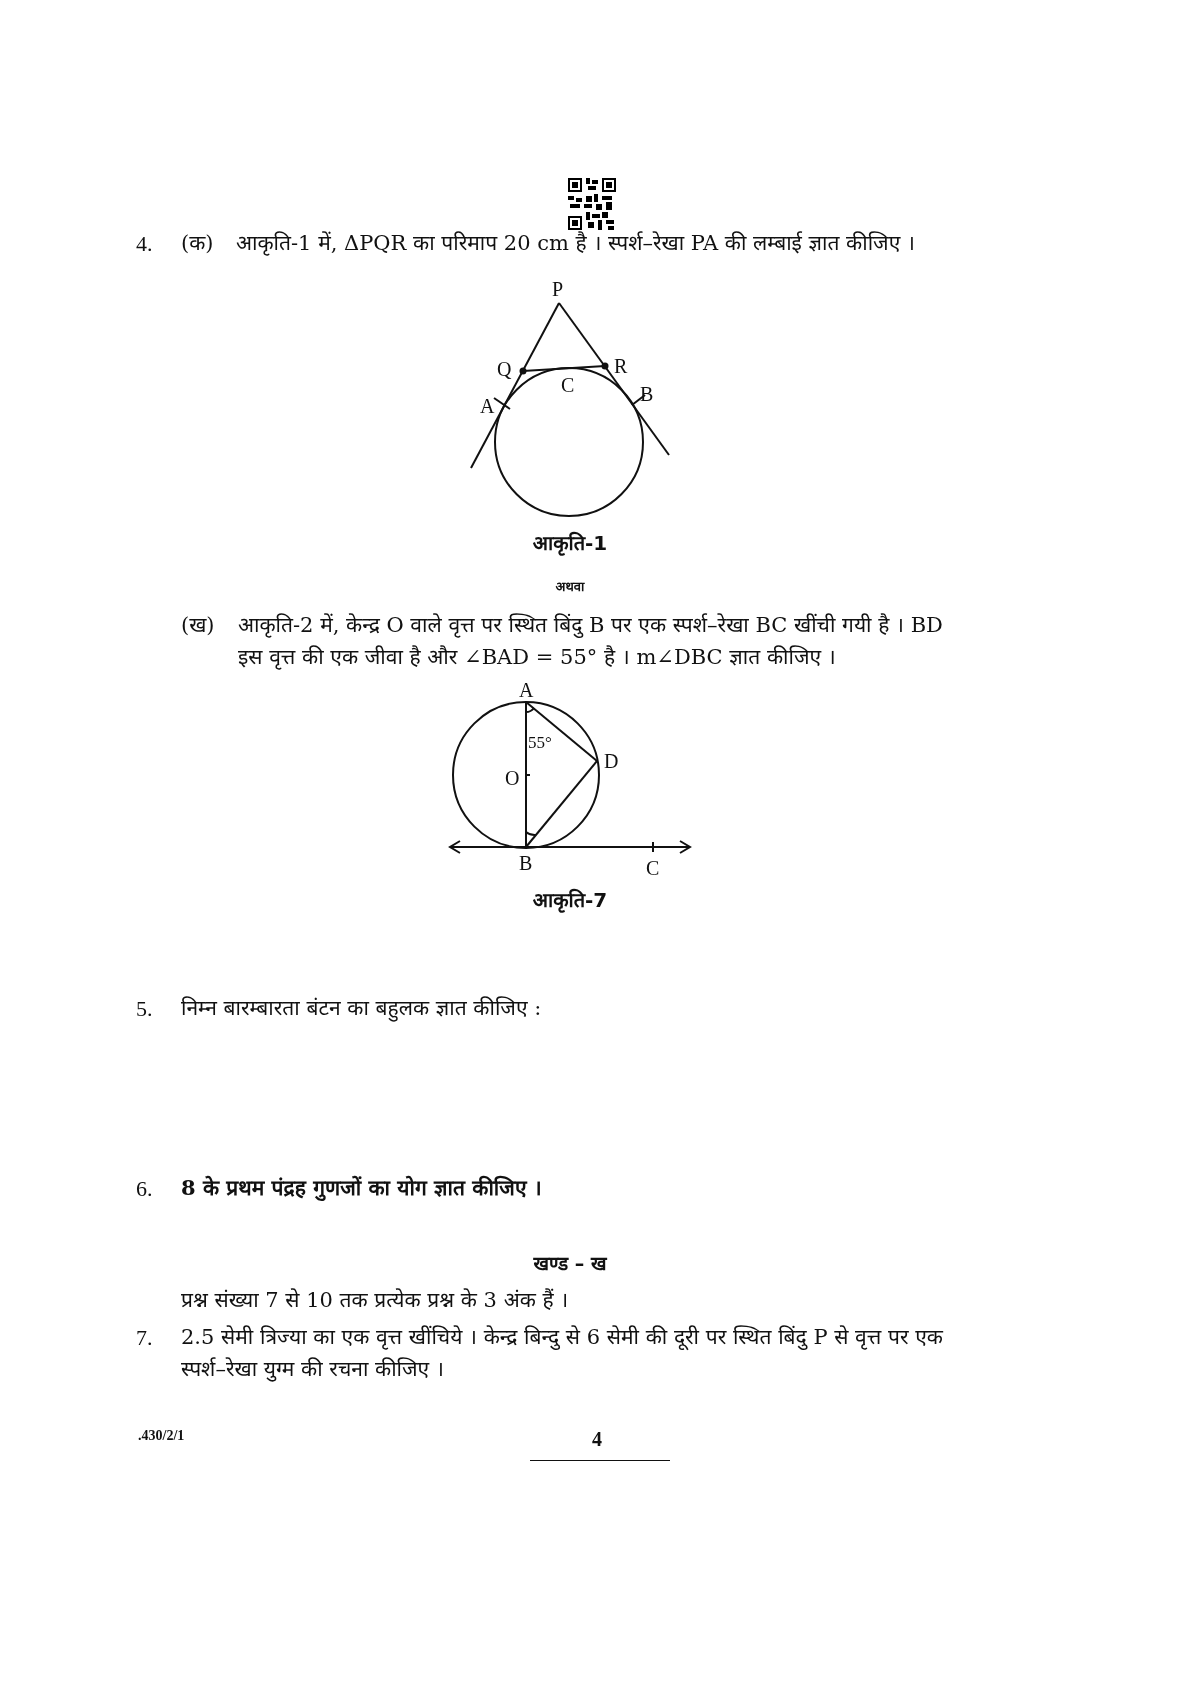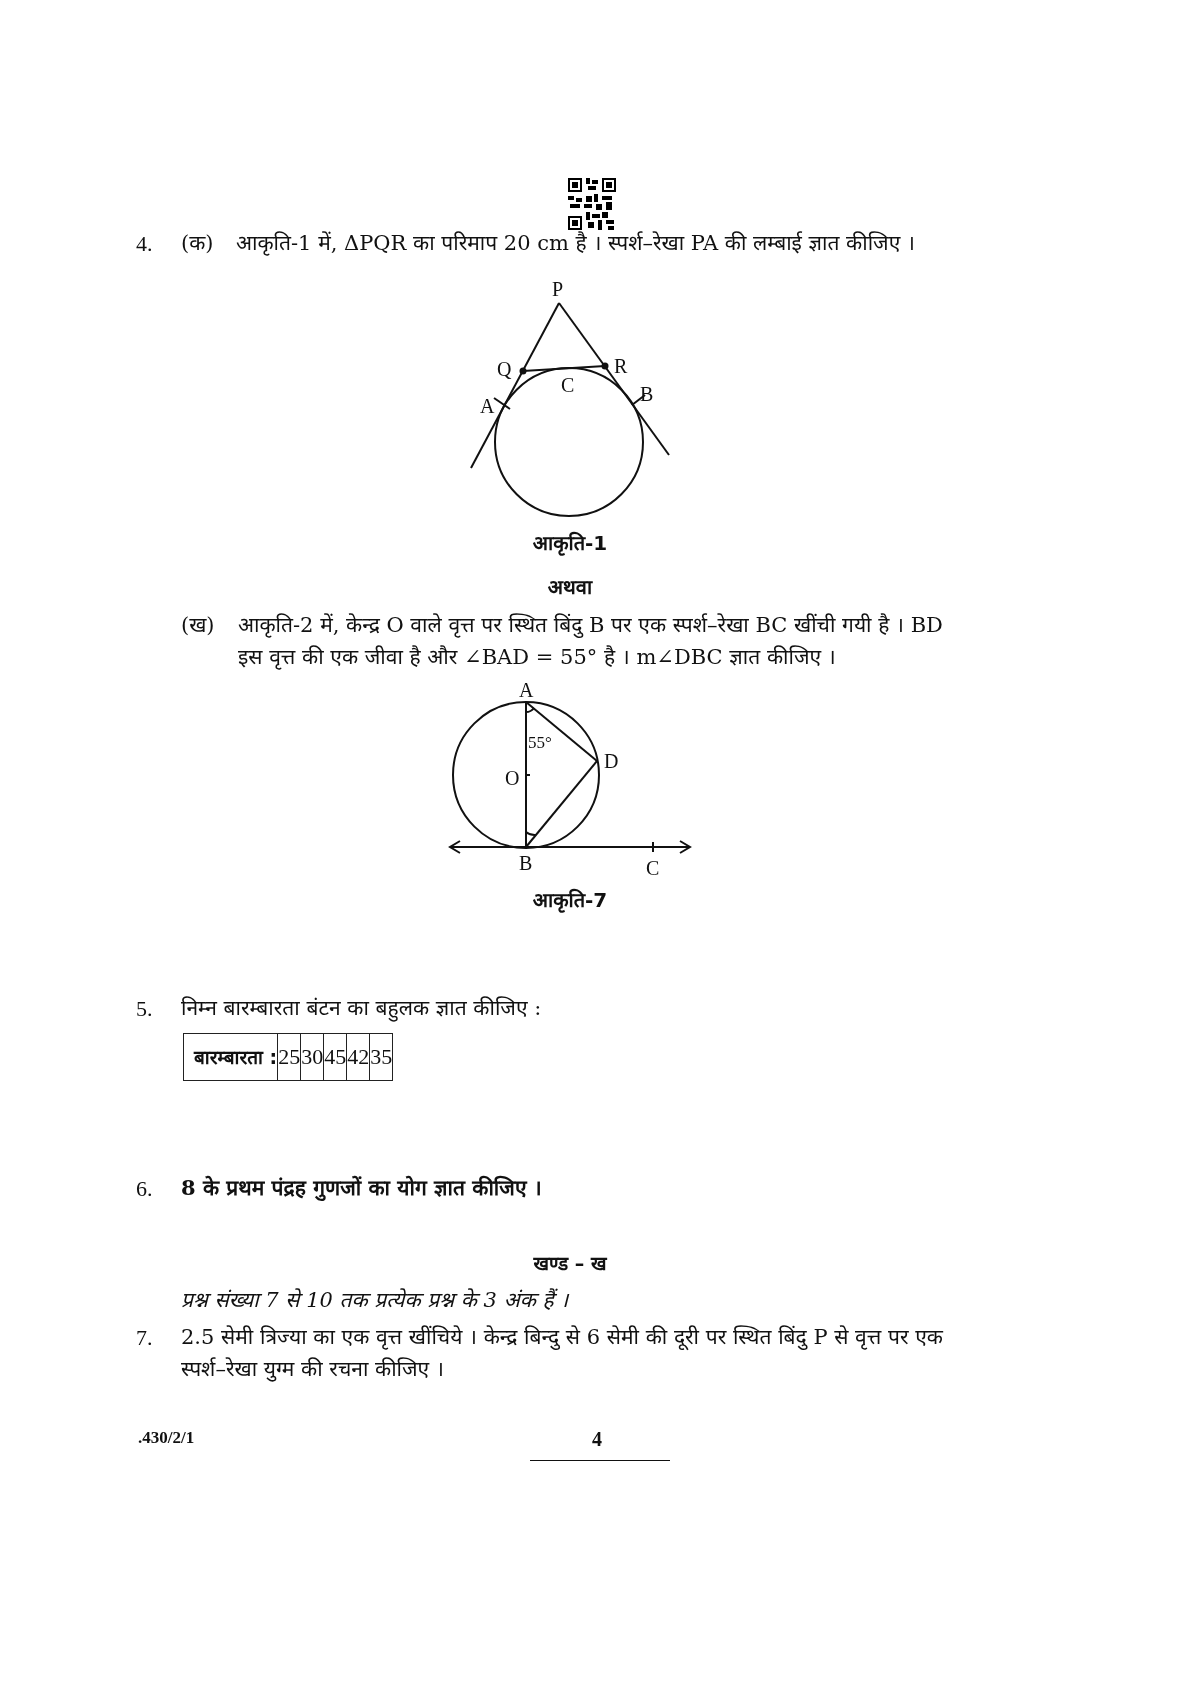--- a/index.html
+++ b/index.html
@@ -19,21 +19,21 @@
   table.freq {
     position: absolute; left: 183px; top: 1033px; border-collapse: collapse;
     font-size: 21px;
   }
   table.freq td {
     border: 1.5px solid #222; height: 46px; text-align: center;
     font-family: "Liberation Serif", serif; font-size: 22px; padding: 0;
   }
   table.freq td.hdr { text-align: left; padding-left: 10px; font-weight: bold;
     font-family: "DejaVu Sans", sans-serif; font-size: 19px; }
-  .footer-code { font-family: "Liberation Serif", serif; font-weight: bold; font-size: 17px; }
+  .footer-code { font-family: "Liberation Serif", serif; font-weight: bold; font-size: 14px; }
   .page-num { font-family: "Liberation Serif", serif; font-weight: bold; font-size: 20px; }
   .page-rule { position: absolute; left: 530px; top: 1460px; width: 140px; height: 0; border-top: 1.5px solid #111; }
 </style>
 </head>
 <body>
 
 <svg class="qr" viewBox="0 0 24 26" width="48" height="52">
   <rect x="0" y="0" width="24" height="26" fill="#fff"></rect>
   <rect x="0" y="0" width="7" height="7" fill="#000"></rect>
     <rect x="1" y="1" width="5" height="5" fill="#fff"></rect>
@@ -107,49 +107,41 @@
   </g>
   <text class="figlabel" x="519" y="697">A</text>
   <text class="figlabel" x="528" y="748" style="font-size:17px">55°</text>
   <text class="figlabel" x="505" y="785">O</text>
   <text class="figlabel" x="604" y="768">D</text>
   <text class="figlabel" x="519" y="870">B</text>
   <text class="figlabel" x="646" y="875">C</text>
 </svg>
 
 <div class="abs txt bold center" style="left:470px; top:530px; width:200px; font-family:'DejaVu Sans',sans-serif; font-size:20px;">आकृति-1</div>
-<div class="abs txt bold center" style="left:470px; top:574px; width:200px; font-family:'DejaVu Sans',sans-serif; font-size:20px;">अथवा</div>
+<div class="abs txt bold center" style="left:470px; top:574px; width:200px; font-family:'DejaVu Sans',sans-serif; font-size:13px;">अथवा</div>
 
 <div class="abs txt" style="left:181px; top:612px;">(ख)</div>
 <div class="abs txt" style="left:238px; top:612px;">आकृति-2 में, केन्द्र O वाले वृत्त पर स्थित बिंदु B पर एक स्पर्श–रेखा BC खींची गयी है । BD</div>
 <div class="abs txt" style="left:238px; top:644px;">इस वृत्त की एक जीवा है और ∠BAD = 55° है । m∠DBC ज्ञात कीजिए ।</div>
 
 <div class="abs txt bold center" style="left:470px; top:887px; width:200px; font-family:'DejaVu Sans',sans-serif; font-size:20px;">आकृति-7</div>
 
 <div class="abs qnum" style="left:136px; top:996px;">5.</div>
 <div class="abs txt" style="left:181px; top:995px;">निम्न बारम्बारता बंटन का बहुलक ज्ञात कीजिए :</div>
 
 <table class="freq">
   <tbody>
-  <tr>
-    <td class="hdr">बारम्बारता :</td>
-    <td>25</td>
-    <td>30</td>
-    <td>45</td>
-    <td>42</td>
-    <td>35</td>
-  </tr>
 </tbody>
   </table>
 
 <div class="abs qnum" style="left:136px; top:1176px;">6.</div>
 <div class="abs txt" style="left:181px; top:1175px;font-weight:bold;">8 के प्रथम पंद्रह गुणजों का योग ज्ञात कीजिए ।</div>
 
 <div class="abs txt bold center" style="left:445px; top:1250px; width:250px; font-family:'DejaVu Sans',sans-serif; font-size:19px;text-align:center;">खण्ड – ख</div>
-<div class="abs txt" style="left:181px; top:1287px;font-style:italic;">प्रश्न संख्या 7 से 10 तक प्रत्येक प्रश्न के 3 अंक हैं ।</div>
+<div class="abs txt" style="left:181px; top:1287px;">प्रश्न संख्या 7 से 10 तक प्रत्येक प्रश्न के 3 अंक हैं ।</div>
 
 <div class="abs qnum" style="left:136px; top:1325px;">7.</div>
 <div class="abs txt" style="left:181px; top:1324px;">2.5 सेमी त्रिज्या का एक वृत्त खींचिये । केन्द्र बिन्दु से 6 सेमी की दूरी पर स्थित बिंदु P से वृत्त पर एक</div>
 <div class="abs txt" style="left:181px; top:1356px;text-align:center;">स्पर्श–रेखा युग्म की रचना कीजिए ।</div>
 
 <div class="abs footer-code" style="left:138px; top:1428px;">.430/2/1</div>
 <div class="abs page-num" style="left:592px; top:1428px;">4</div>
 <div class="page-rule"></div>
 
 </body></html>

